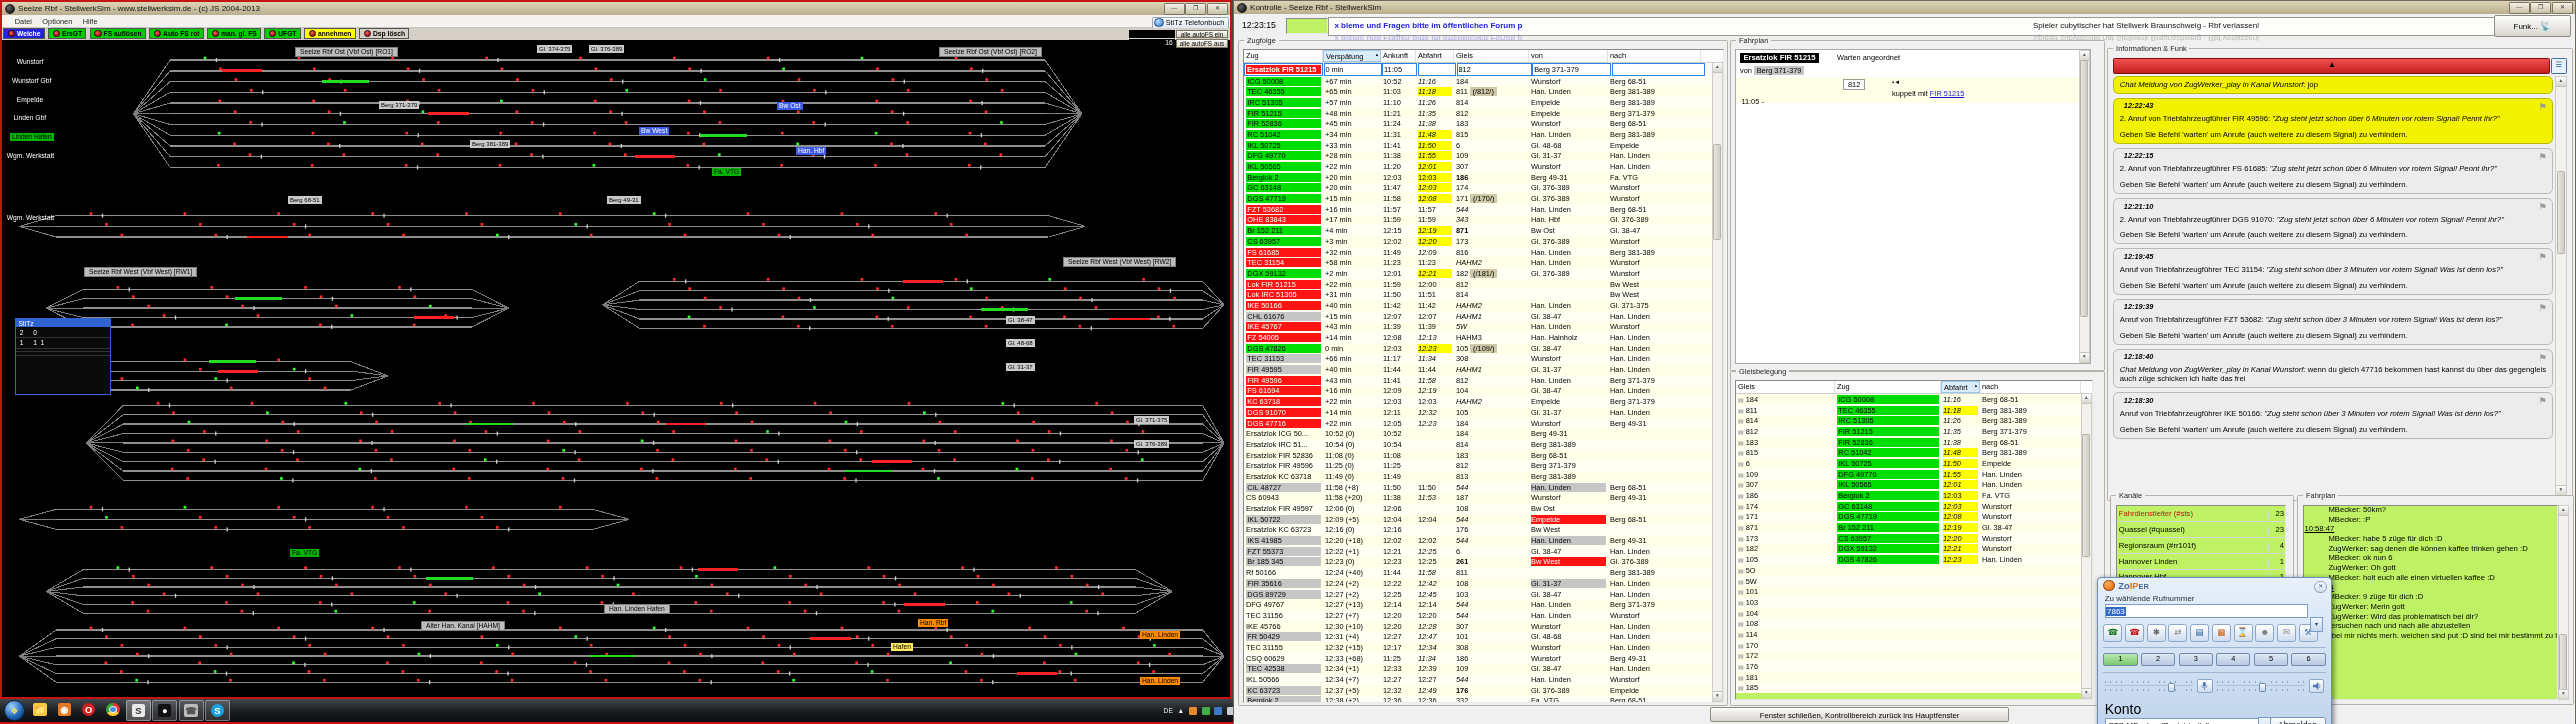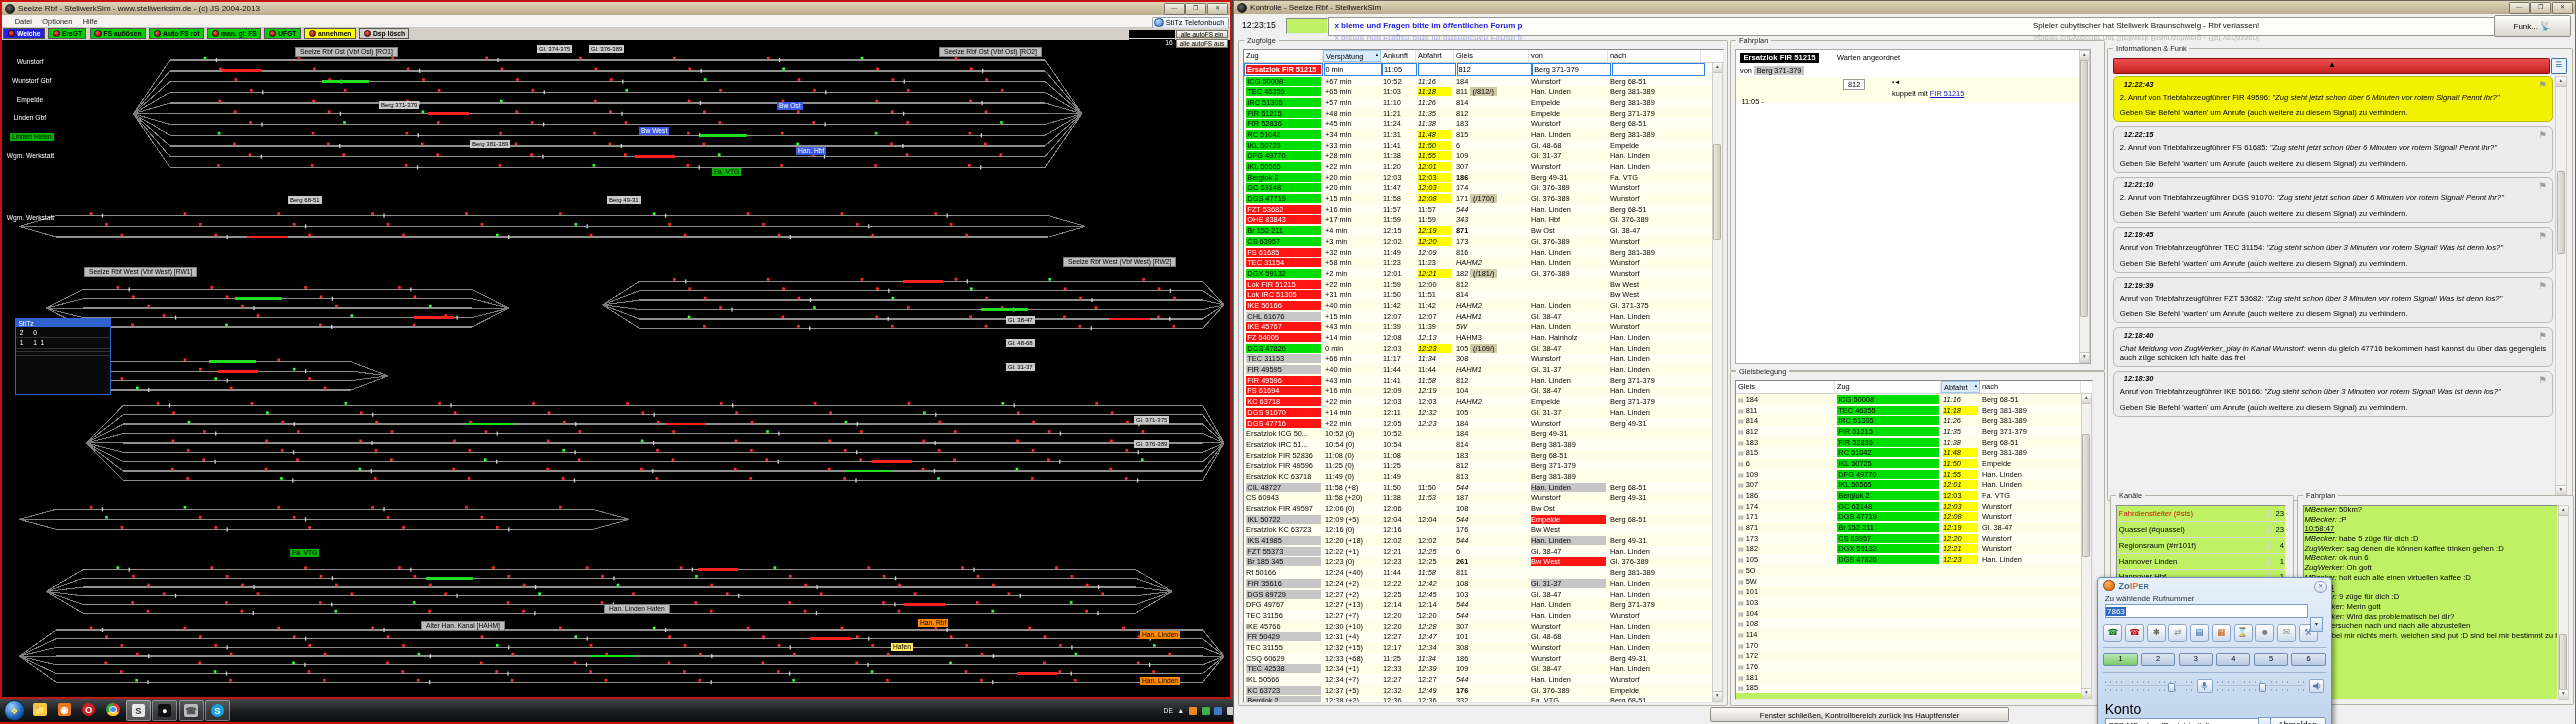--- a/index.html
+++ b/index.html
@@ -85,21 +85,21 @@
   .card .ital{font-style:italic;}
   
   .klist{position:absolute;left:5.4px;top:9.4px;width:168px;height:119px;overflow:hidden;}
   .krow{display:flex;height:14.8px;align-items:center;border-bottom:0.7px solid #d8d8d8;padding:0 1.3px;font-size:7.7px;}
   .krow .nm{flex:1;white-space:nowrap;overflow:hidden;}
   .krow .ct{width:14.8px;text-align:right;border-left:0.7px solid #d8d8d8;}
   .krow.red .nm{color:#cc1111;}
   .krow.selected{background:#316ac5;color:#fff;}
   .mlist{position:absolute;left:5.4px;top:9.4px;right:14.8px;bottom:4px;overflow:hidden;display:flex;flex-direction:column;justify-content:flex-end;}
   .mline{font-size:7.7px;line-height:9.7px;white-space:nowrap;}
-  .mline .who{font-style:italic;}
+  .mline .who{padding-left:24px;}
   .mline.time{text-decoration:underline;}
   .mline.hl{background:#ffe95e;height:9.4px;}
   
   #zoiper{position:absolute;left:863px;top:576px;width:233px;height:161px;background:linear-gradient(#e7f0fb,#bdd2ec);border:0.7px solid #6b8fbf;border-radius:4px 4px 0 0;box-shadow:1.3px 1.3px 5.4px rgba(0,0,0,.45);z-index:60;}
   #zoiper .zt{height:14.8px;display:flex;align-items:center;padding:0 5.4px;gap:3.4px;}
   .zico{width:9.4px;height:9.4px;border-radius:50%;background:radial-gradient(circle at 35% 30%,#ffb25e,#d95f00);border:0.7px solid #8a3c00;}
   .zname{font-size:9.4px;color:#4a6b96;font-weight:bold;}
   .zname b{color:#e07820;}
   #zclose{position:absolute;right:4px;top:2.7px;width:10.7px;height:10.7px;border-radius:50%;border:0.7px solid #8aa3c4;background:linear-gradient(#fff,#cfdcee);font-size:6px;line-height:9.4px;text-align:center;color:#46628a;}
   #zoiper .lbl{padding:1.3px 6.7px;font-size:8px;color:#233;}
@@ -2064,20 +2064,23 @@
         </div>
       </div>
     </div>
 
     <div class="gb" style="left:873px;top:39px;width:464px;height:451px;margin-top:8px;">
       <span class="gb-cap">Informationen &amp; Funk</span>
       <div id="alertbar">▲</div>
       <div id="alertlist">☰</div>
       <div id="funkcards" style="position:absolute;left:5.4px;top:27px;width:440px;bottom:4px;overflow:hidden;">
           <div class="card hl">
+            <div class="bd"><span class="ital">Chat Meldung von ZugWerker_play in Kanal Wunstorf:</span> jop</div>
+          </div>
+          <div class="card hl">
             <div class="tm">12:22:43</div>
             <span class="flag">⚑</span>
             <div class="bd">2. Anruf von Triebfahrzeugführer FIR 49596: <span class="qt">"Zug steht jetzt schon über 6 Minuten vor rotem Signal! Pennt ihr?"</span></div>
             <div class="ft">Geben Sie Befehl 'warten' um Anrufe (auch weitere zu diesem Signal) zu verhindern.</div>
           </div>
           <div class="card">
             <div class="tm">12:22:15</div>
             <span class="flag">⚑</span>
             <div class="bd">2. Anruf von Triebfahrzeugführer FS 61685: <span class="qt">"Zug steht jetzt schon über 6 Minuten vor rotem Signal! Pennt ihr?"</span></div>
             <div class="ft">Geben Sie Befehl 'warten' um Anrufe (auch weitere zu diesem Signal) zu verhindern.</div>

